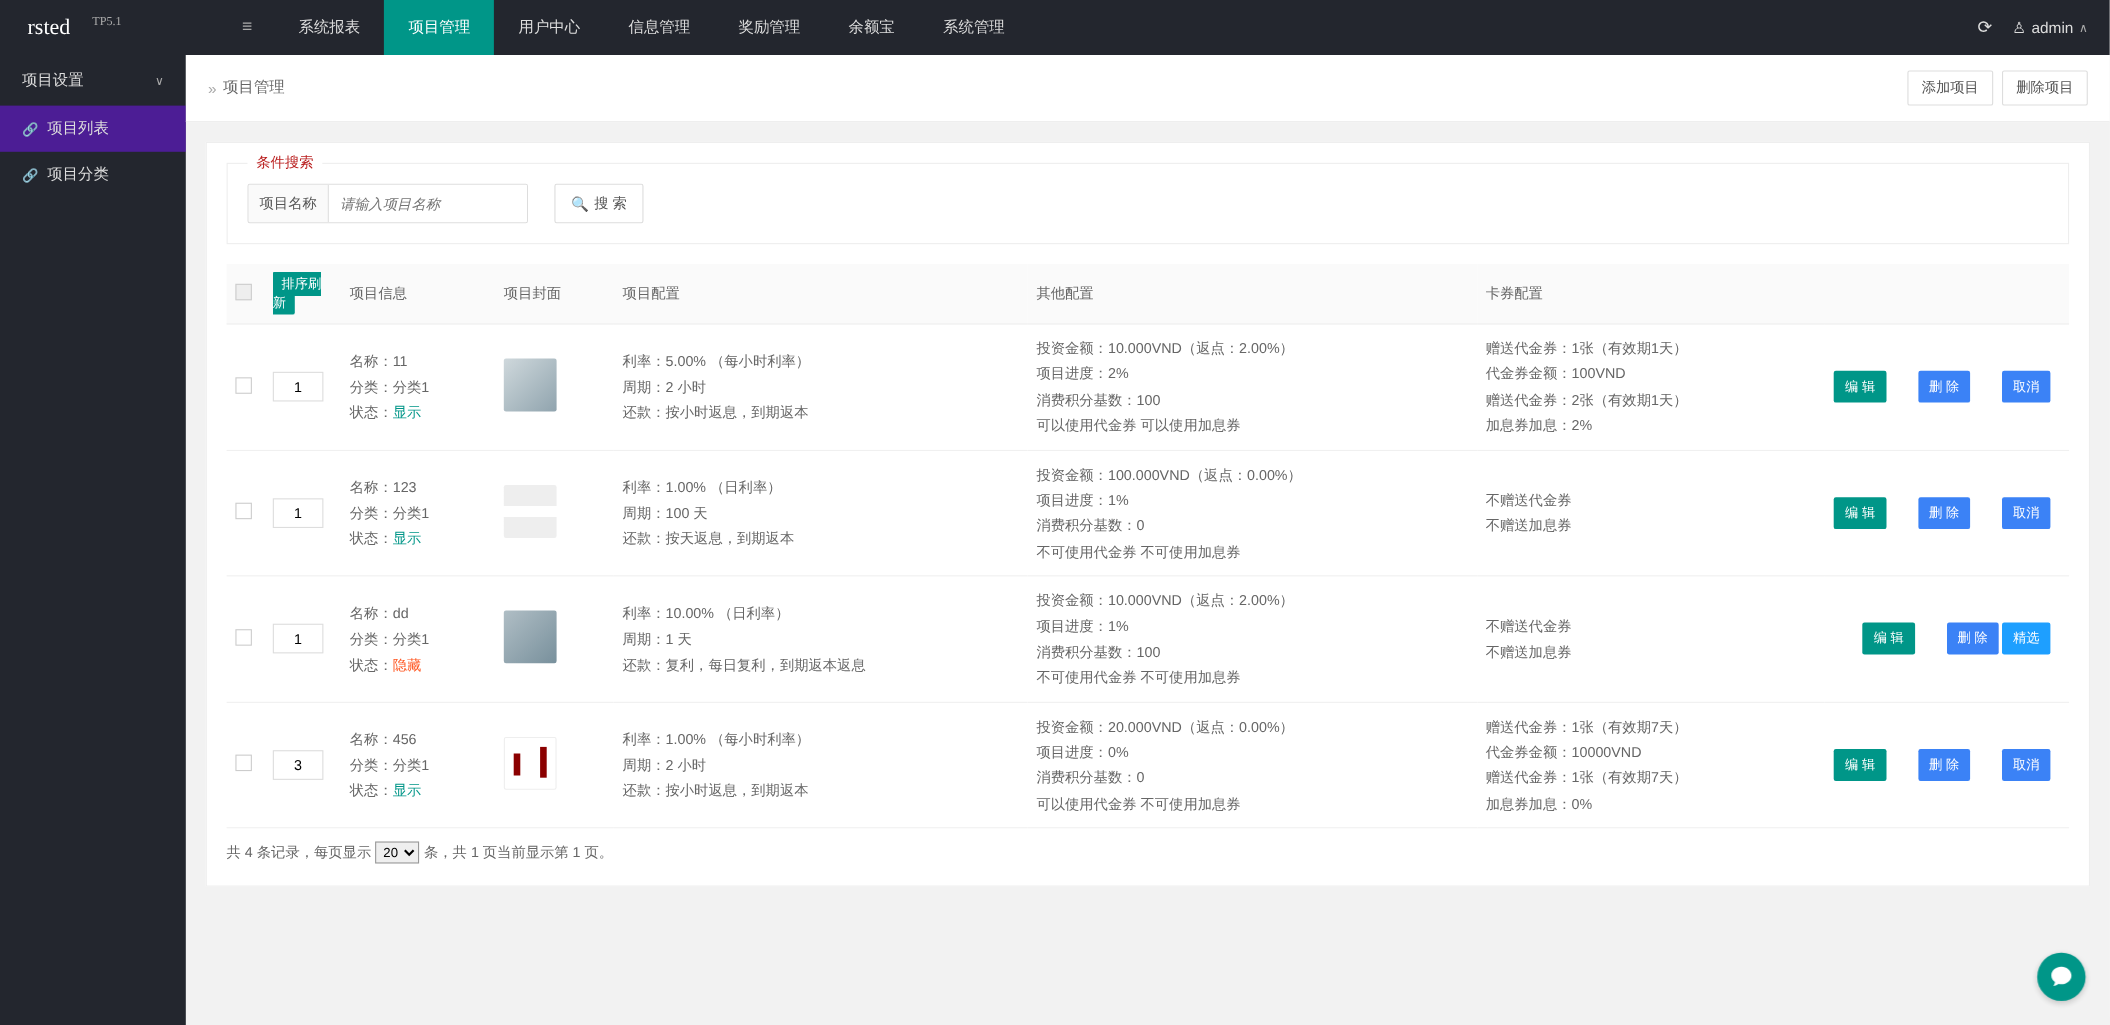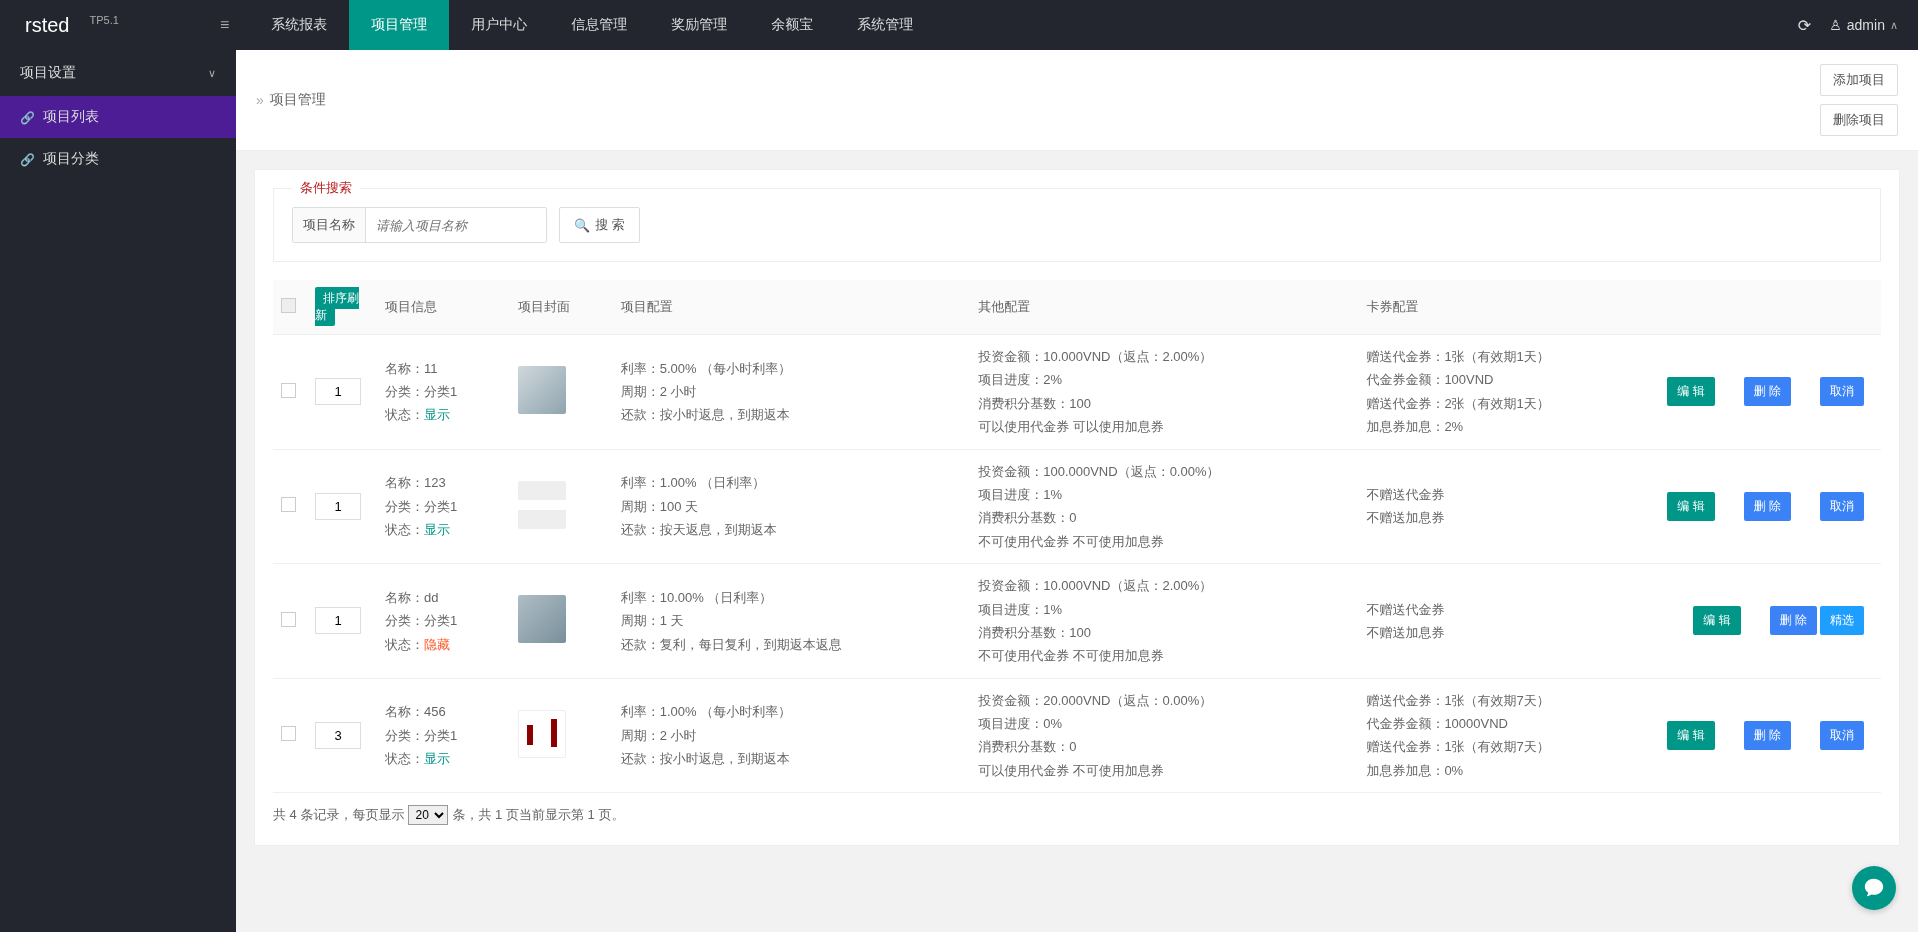--- a/index.html
+++ b/index.html
@@ -1,46 +1,46 @@
 <!DOCTYPE html>
 <html><head>
 <meta charset="utf-8">
 <style>
 * { box-sizing: border-box; margin: 0; padding: 0; }
 body { font-family: "Microsoft YaHei", Arial, sans-serif; font-size: 13px; color: #333; background: #f2f2f2; }
 .header { background: #23262e; height: 50px; display: flex; align-items: center; color: #fff; }
-.logo { width: 200px; padding-left: 25px; display: flex; align-items: baseline; }
+.logo { width: 200px; padding-left: 25px; display: flex; align-items: baseline; font-family: Liberation Serif, serif; }
 .logo-main { font-size: 20px; font-weight: 300; }
 .logo-sup { font-size: 11px; margin-left: 20px; color: #aaa; position: relative; top: -8px; }
 .collapse-btn { padding: 0 20px; cursor: pointer; color: #aaa; font-size: 16px; }
 .top-nav { display: flex; height: 50px; }
 .top-nav-item { padding: 16px 22px; display: flex; align-items: center; color: #ddd; cursor: pointer; font-size: 14px; }
 .top-nav-item.active { background: #009688; color: #fff; }
 .header-right { margin-left: auto; display: flex; align-items: center; padding-right: 20px; gap: 18px; color: #ddd; }
 .header-icon { cursor: pointer; font-size: 16px; }
 .user-dd { display: flex; align-items: center; gap: 5px; cursor: pointer; font-size: 14px; }
 
 .body-wrap { display: flex; min-height: calc(100vh - 50px); }
-.sidebar { width: 236px; background: #23262e; color: #fff; }
+.sidebar { width: 169px; background: #23262e; color: #fff; }
 .side-group { padding: 14px 20px; display: flex; justify-content: space-between; align-items: center; cursor: pointer; color: #ddd; font-size: 14px; }
 .side-item { padding: 12px 20px; display: flex; align-items: center; gap: 8px; cursor: pointer; color: #ddd; font-size: 14px; }
 .side-item.active { background: #4c1d95; }
 .link-icon::before { content: "🔗"; font-size: 12px; }
 
 .main { flex: 1; background: #f2f2f2; }
 .breadcrumb-bar { background: #fff; padding: 14px 20px; display: flex; align-items: center; border-bottom: 1px solid #eee; }
 .bc-left { display: flex; align-items: center; gap: 6px; color: #666; font-size: 14px; }
 .bc-arrow { color: #aaa; }
-.bc-actions { margin-left: auto; display: flex; gap: 8px; flex-direction: column; }
+.bc-actions { margin-left: auto; display: flex; gap: 8px; }
 .btn-outline { border: 1px solid #ddd; background: #fff; padding: 6px 12px; cursor: pointer; font-size: 13px; color: #555; border-radius: 2px; }
 
 .card { background: #fff; margin: 18px; border: 1px solid #eee; padding: 0; }
 .fieldset { border: 1px solid #eee; margin: 18px; padding: 18px; position: relative; }
 .fieldset-legend { position: absolute; top: -10px; left: 18px; background: #fff; padding: 0 8px; color: #b91c1c; font-size: 13px; }
-.search-row { display: flex; gap: 12px; align-items: flex-start; }
+.search-row { display: flex; gap: 24px; align-items: flex-start; }
 .input-group { display: flex; border: 1px solid #ddd; border-radius: 2px; overflow: hidden; }
 .input-label { background: #fafafa; padding: 8px 10px; border-right: 1px solid #ddd; color: #555; font-size: 13px; }
 .input-group input { border: none; padding: 8px 10px; width: 180px; font-size: 13px; outline: none; font-style: italic; }
 .btn-search { border: 1px solid #ddd; background: #fff; padding: 8px 14px; cursor: pointer; display: flex; align-items: center; gap: 5px; border-radius: 2px; font-size: 13px; color: #555; }
 
 .table-wrap { margin: 0 18px 12px; }
 table { width: 100%; border-collapse: collapse; background: #fff; }
 th, td { text-align: left; padding: 10px 8px; vertical-align: middle; font-size: 13px; }
 thead th { background: #fafafa; color: #666; font-weight: normal; border-bottom: 1px solid #eee; }
 tbody tr { border-bottom: 1px solid #f0f0f0; }

